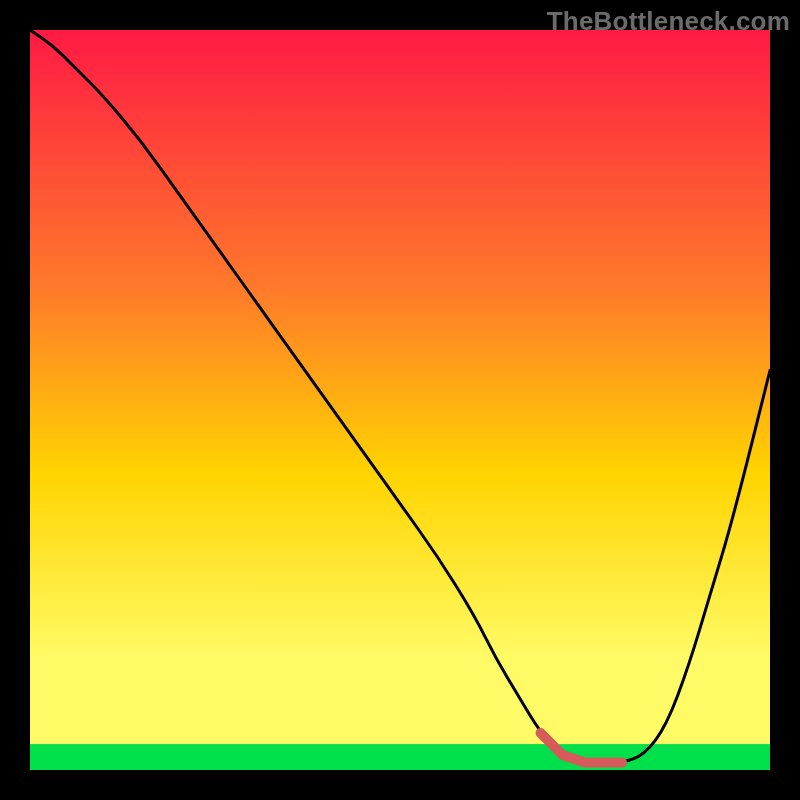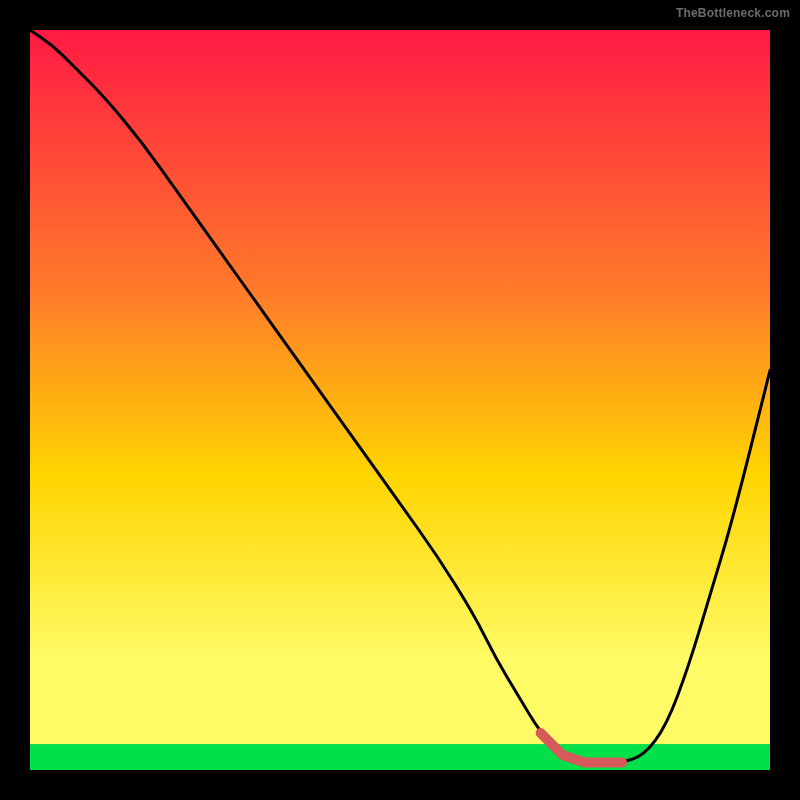--- a/index.html
+++ b/index.html
@@ -14,21 +14,21 @@
     position: relative;
     width: 800px;
     height: 800px;
     background: #000000;
   }
   .watermark {
     position: absolute;
     top: 6px;
     right: 10px;
     font-family: Arial, Helvetica, sans-serif;
-    font-size: 12px;
+    font-size: 26px;
     font-weight: bold;
     color: #6b6b6b;
     letter-spacing: 0.2px;
     user-select: none;
   }
   svg {
     position: absolute;
     left: 0;
     top: 0;
   }

